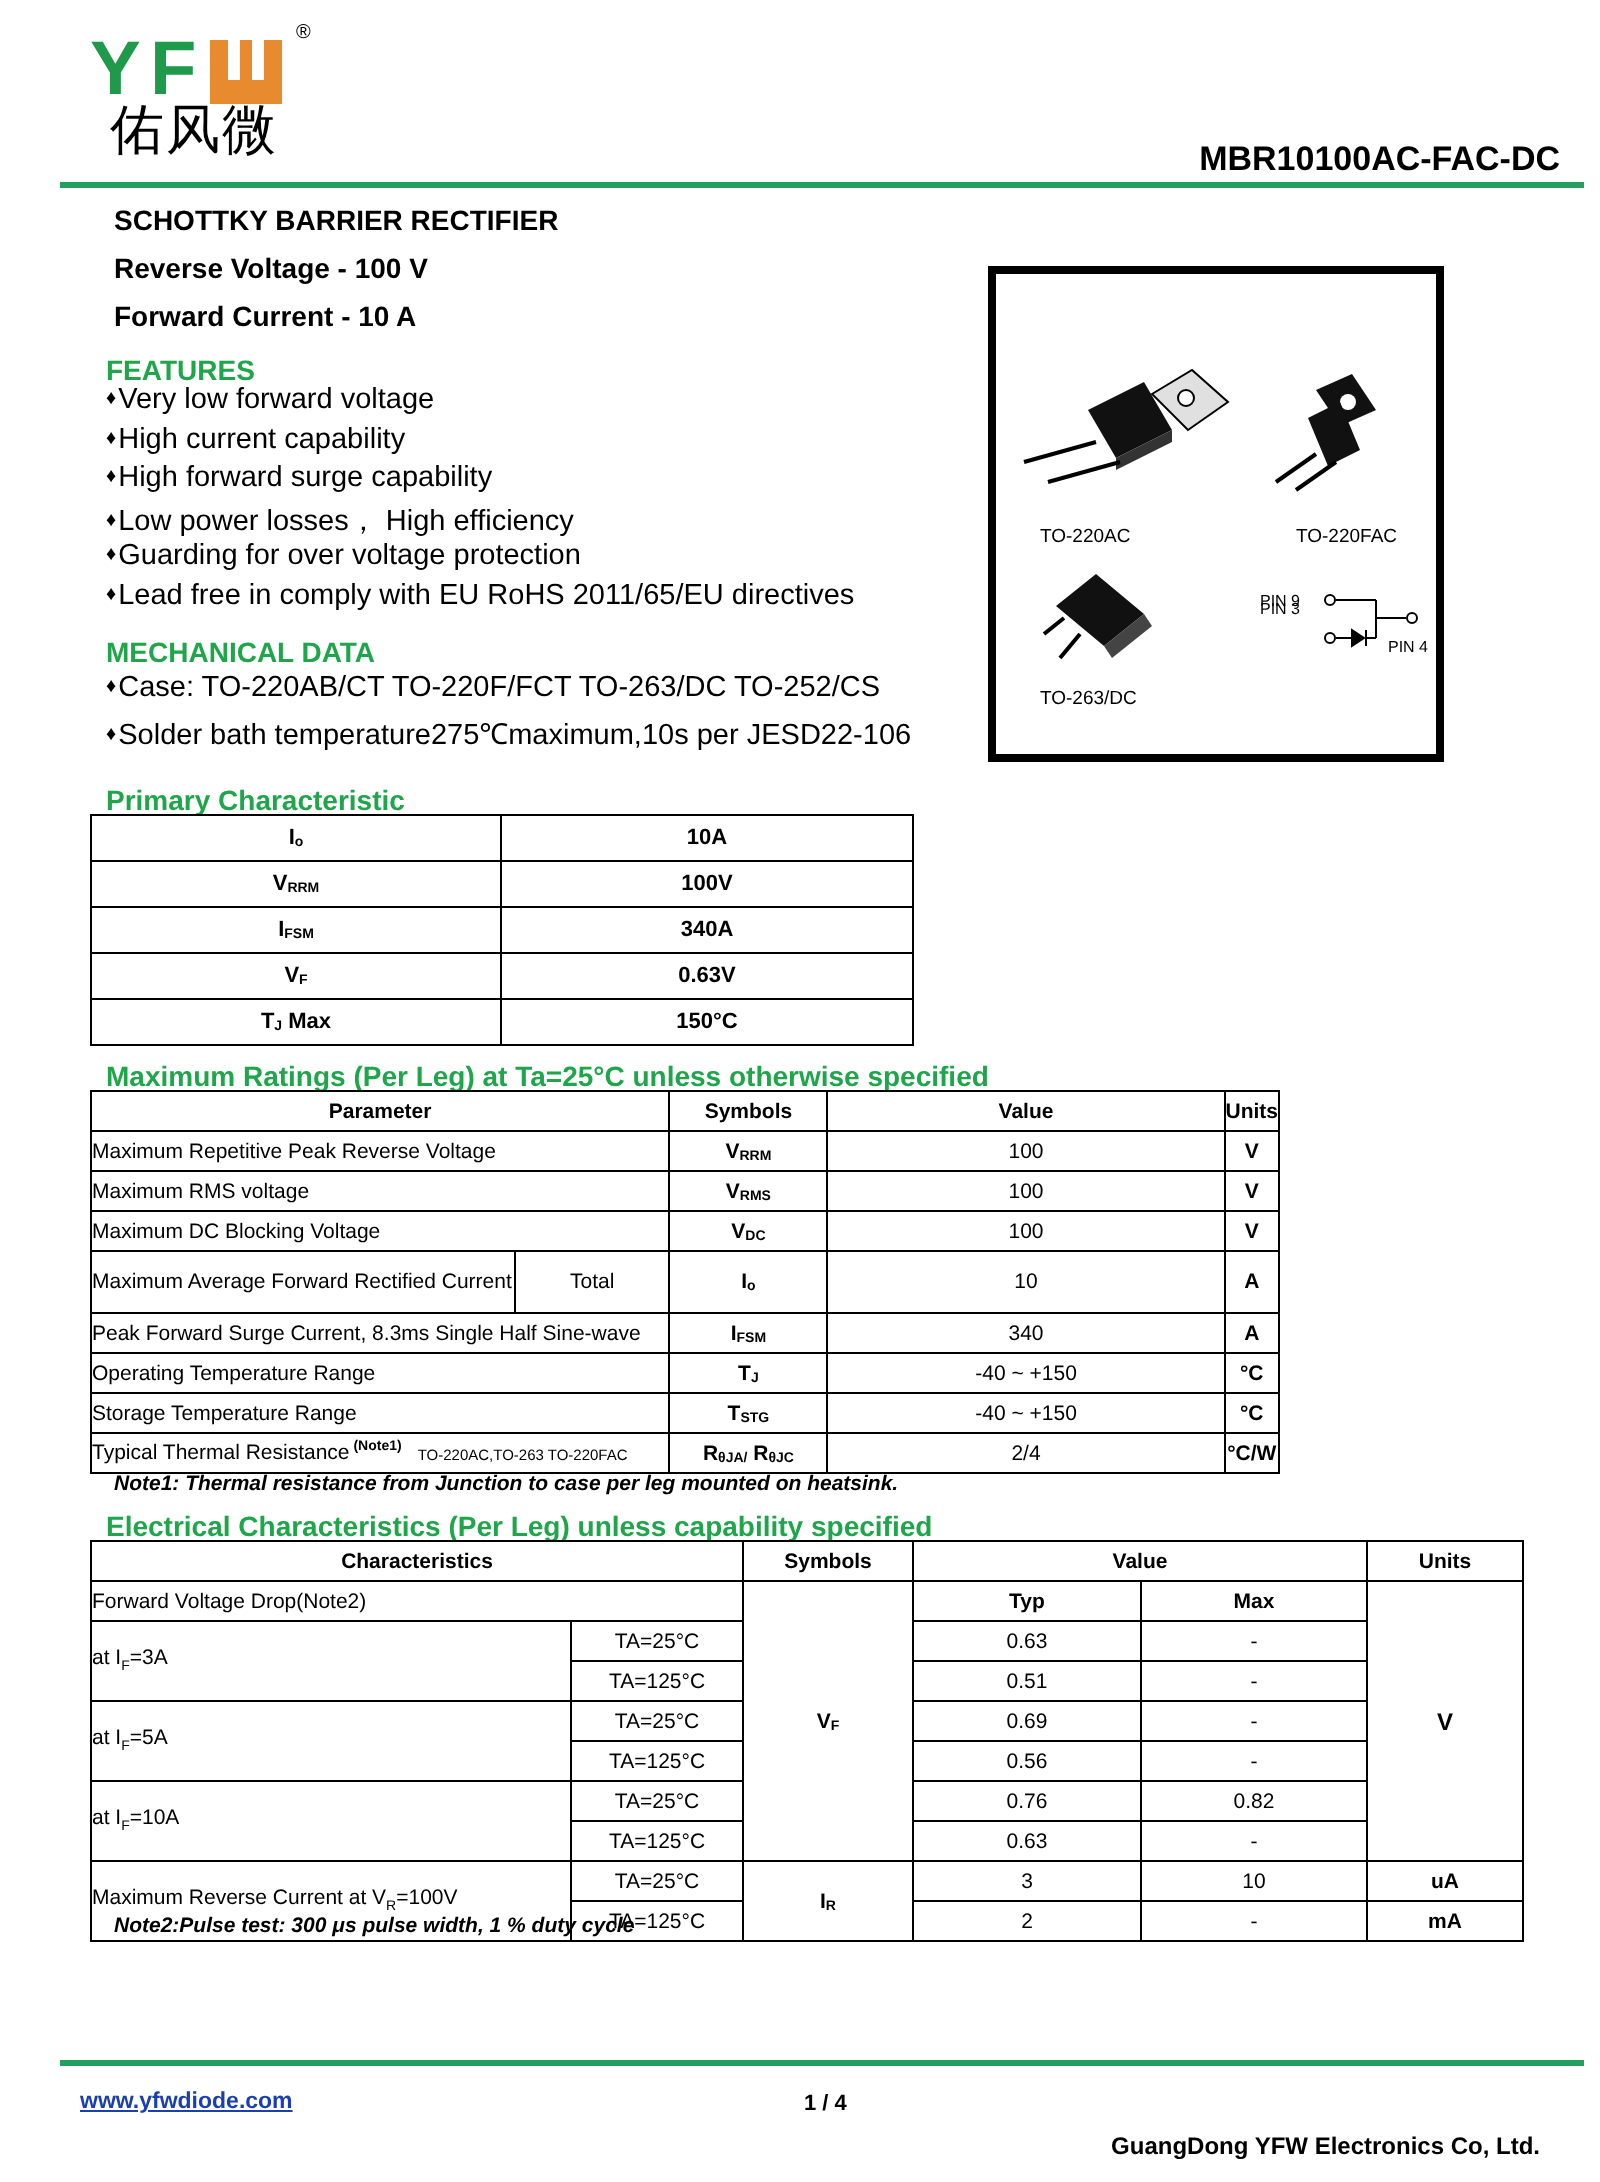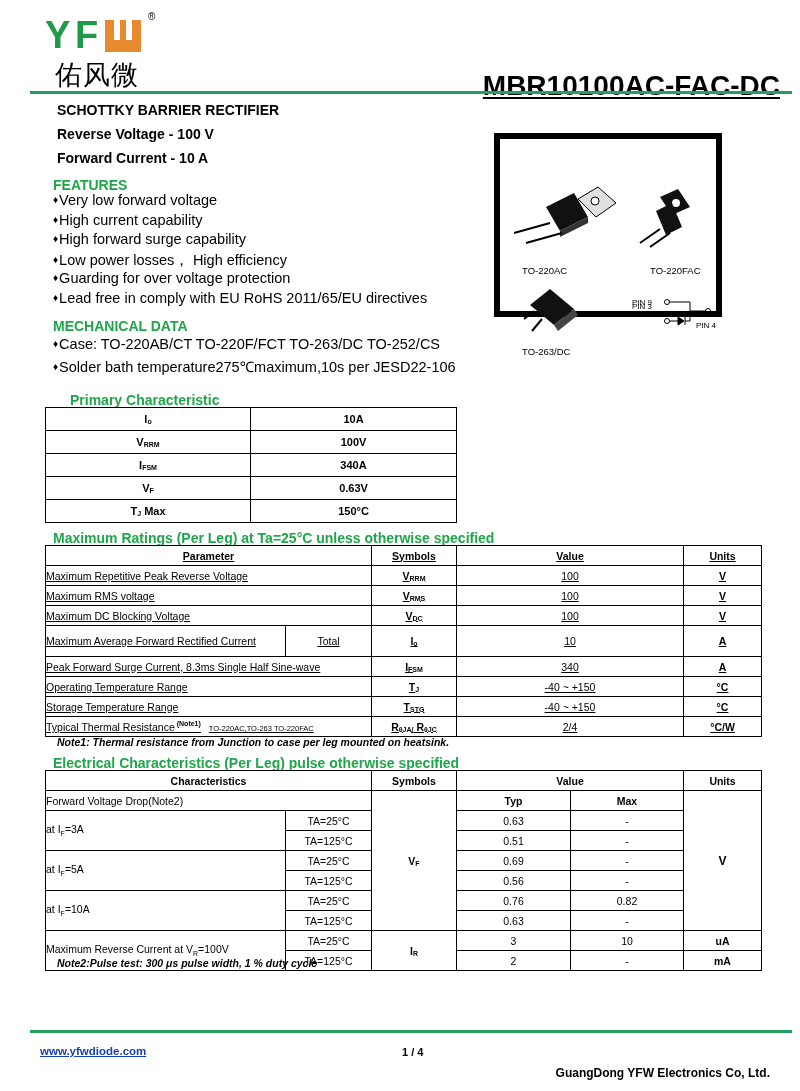--- a/index.html
+++ b/index.html
@@ -3,32 +3,32 @@
 <meta charset="utf-8">
 <style>
   html, body { margin:0; padding:0; background:#ffffff; }
   body { width:800px; height:1091px; position:relative; font-family:"Liberation Sans", sans-serif; color:#000; overflow:hidden; }
 
   
   .logo-y, .logo-f { position:absolute; top:14px; font-weight:bold; font-size:38px; color:#1f9a4a; font-family:"Liberation Sans", sans-serif; letter-spacing:-1px; }
   .logo-w { position:absolute; left:105px; top:20px; width:36px; height:32px; background:#e88a2e; }
   .logo-w::before { content:""; position:absolute; left:9px; top:0; width:6px; height:20px; background:#fff; }
   .logo-w::after { content:""; position:absolute; left:21px; top:0; width:6px; height:20px; background:#fff; }
-  .logo-cn { position:absolute; left:55px; top:57px; font-size:27px; font-family:Liberation Sans, sans-serif; letter-spacing:1px; }
+  .logo-cn { position:absolute; left:55px; top:47px; font-size:27px; font-family:Liberation Sans, sans-serif; letter-spacing:1px; }
   .reg { position:absolute; left:148px; top:11px; font-size:10px; }
-  .part-no { position:absolute; right:20px; top:70px; font-size:28px; font-weight:bold;text-decoration:underline; }
+  .part-no { position:absolute; right:20px; top:70px; font-size:17px; font-weight:bold; }
   .hline { position:absolute; left:30px; width:762px; height:3px; background:#22a060; }
 
   .title-line { position:absolute; left:57px; font-weight:bold; font-size:14px; }
 
   .section-h { position:absolute; left:53px; font-weight:bold; font-size:14px; color:#1fa64a; }
   .bullet { position:absolute; left:53px; font-size:14.5px; white-space:nowrap; }
   .bullet .dia { font-size:10px; vertical-align:2px; margin-right:1px; }
 
-  .pkg-box { position:absolute; left:494px; top:133px; width:228px; height:184px; border:6px solid #000000; box-sizing:border-box; }
+  .pkg-box { position:absolute; left:494px; top:133px; width:228px; height:248px; border:4px solid #000000; box-sizing:border-box; }
   .pkg-label { position:absolute; font-size:9.5px; }
 
   table { border-collapse:collapse; position:absolute; }
   td, th { border:1.5px solid #000; padding:0; font-size:10.5px; height:19px; }
   .prim td { font-weight:bold; text-align:center; height:22px; font-size:11px; }
   .center { text-align:center; }
   .bold { font-weight:bold; }
   sub.s { font-size:7px; vertical-align:-1px; font-weight:bold; }
   .note { position:absolute; font-size:10.5px; font-weight:bold;font-style:italic; }
   .footer-link { position:absolute; left:40px; top:1045px; font-size:11.5px; font-weight:bold; color:#1a3fb0; text-decoration:underline;text-align:right; }
@@ -105,21 +105,21 @@
     </g>
   </svg>
   <span class="pkg-label" style="left:22px;top:126px;">TO-220AC</span>
   <span class="pkg-label" style="left:150px;top:126px;">TO-220FAC</span>
   <span class="pkg-label" style="left:22px;top:207px;">TO-263/DC</span>
   <span class="pkg-label" style="left:132px;top:159px;font-size:8px;">PIN 9</span>
   <span class="pkg-label" style="left:132px;top:163px;font-size:8px;">PIN 3</span>
   <span class="pkg-label" style="left:196px;top:182px;font-size:8px;">PIN 4</span>
 </div>
 
-<div class="section-h" style="top:392px;margin-left:17px;">Primary Characteristic</div>
+<div class="section-h" style="top:392px;">Primary Characteristic</div>
 <table class="prim" style="left:45px;top:407px;width:412px;">
   <colgroup>
       <col style="width:205px">
       <col>
     </colgroup>
   <tbody id="prim-body">
       <tr>
         <td><span class="bold">I</span><sub class="s">o</sub></td>
         <td>10A</td>
       </tr>
@@ -136,21 +136,21 @@
         <td>0.63V</td>
       </tr>
       <tr>
         <td><span class="bold">T</span><sub class="s">J</sub><span class="bold"> Max</span></td>
         <td>150°C</td>
       </tr>
     </tbody>
 </table>
 
 <div class="section-h" style="top:530px;">Maximum Ratings (Per Leg) at Ta=25°C unless otherwise specified</div>
-<table style="left:45px;top:545px;width:717px;text-decoration:underline;">
+<table style="left:45px;top:545px;width:595px;">
   <colgroup>
       <col style="width:240px">
       <col style="width:86px">
       <col style="width:85px">
       <col style="width:227px">
       <col>
     </colgroup>
   <thead>
     <tr>
       <th colspan="2">Parameter</th>
@@ -206,21 +206,21 @@
       <tr>
         <td colspan="2">Typical Thermal Resistance<sup style="font-size:7px;font-weight:bold;"> (Note1)</sup><span style="font-size:7.5px;margin-left:8px;">TO-220AC,TO-263 TO-220FAC</span></td>
         <td class="center"><span class="bold">R</span><sub class="s">θJA/</sub><span class="bold"> R</span><sub class="s">θJC</sub></td>
         <td class="center">2/4</td>
         <td class="center bold">°C/W</td>
       </tr>
     </tbody>
 </table>
 <div class="note" style="left:57px;top:736px;">Note1: Thermal resistance from Junction to case per leg mounted on heatsink.</div>
 
-<div class="section-h" style="top:755px;">Electrical Characteristics (Per Leg) pulse otherwise specified</div>
+<div class="section-h" style="top:755px;">Electrical Characteristics (Per Leg) unless capability specified</div>
 <table style="left:45px;top:770px;width:717px;">
   <colgroup>
       <col style="width:240px">
       <col style="width:86px">
       <col style="width:85px">
       <col style="width:114px">
       <col style="width:113px">
       <col>
     </colgroup>
   <tbody id="el-body">

